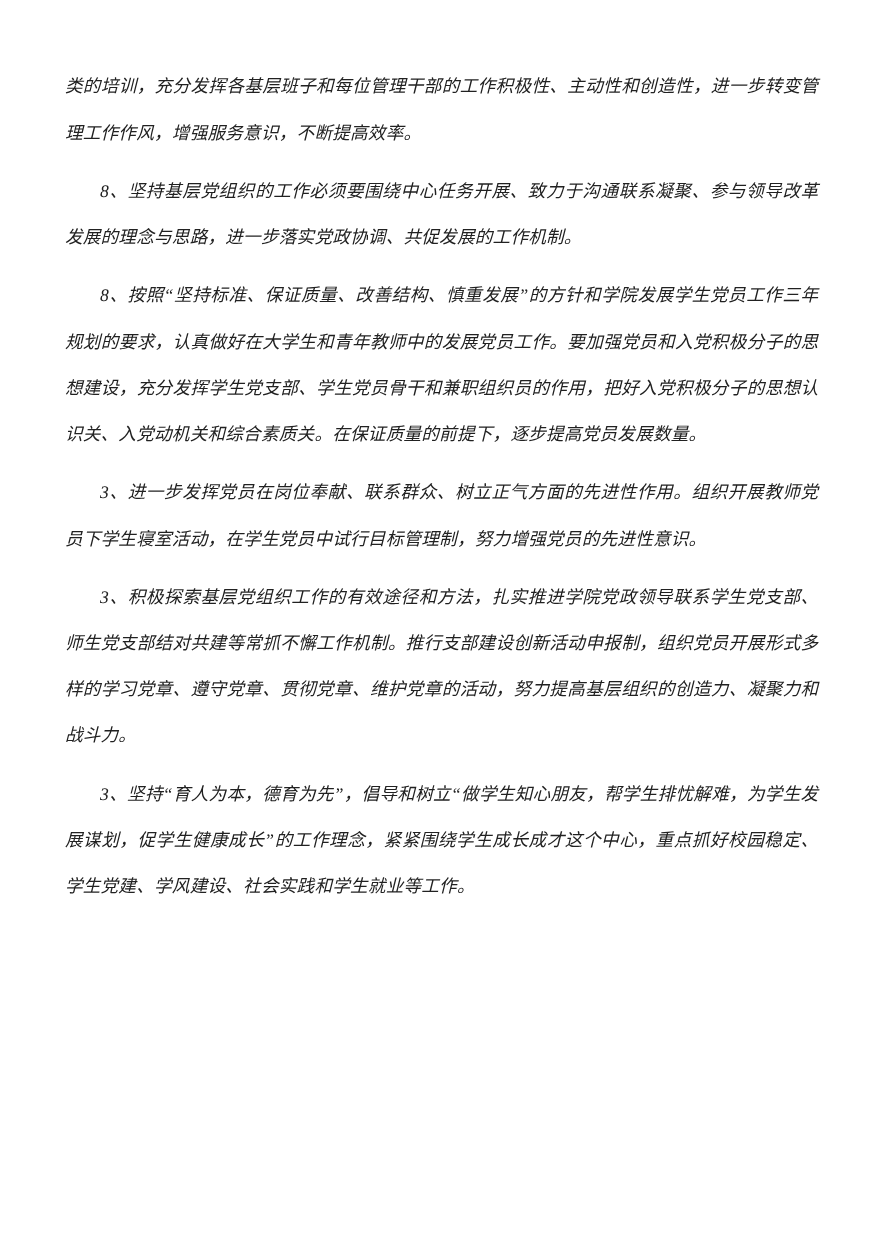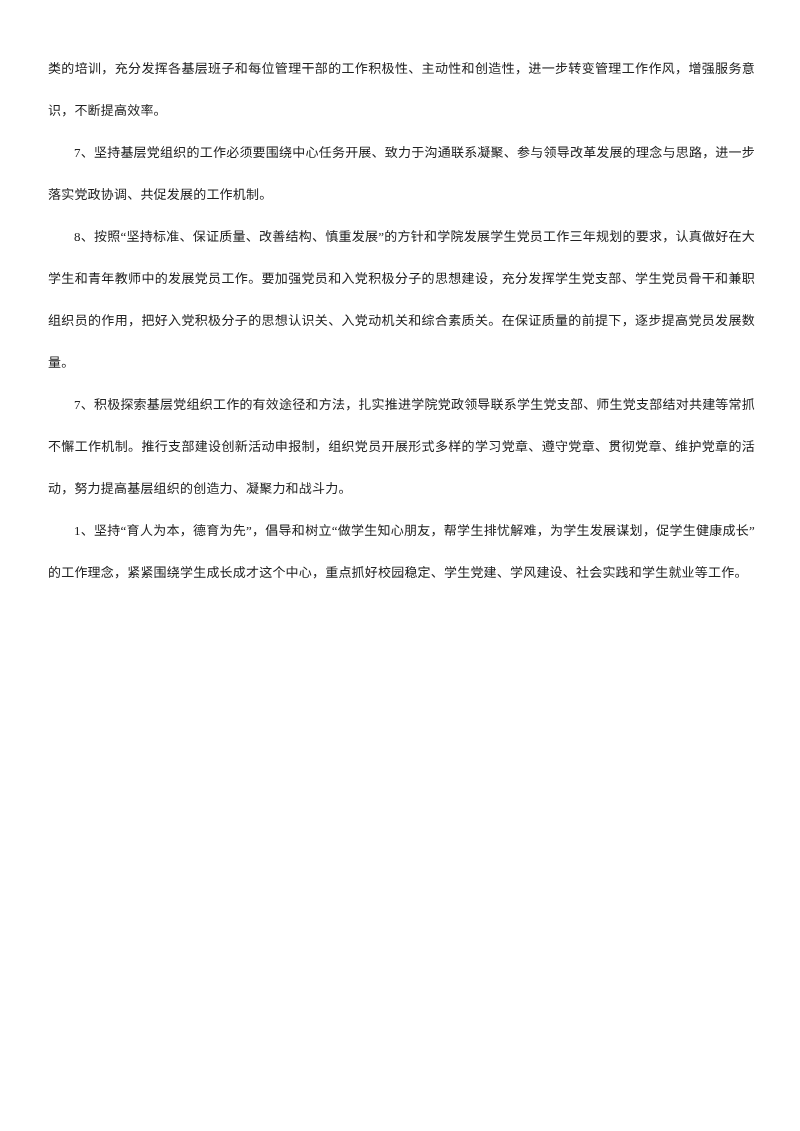--- a/index.html
+++ b/index.html
@@ -13,43 +13,45 @@
     height: 1131px;
     background: #ffffff;
     overflow: hidden;
     box-sizing: border-box;
     padding: 48px 45px 0 48px;
   }
   .doc-body {
     width: 100%;
   }
   .para {
-    margin: 0;
+    margin: 11px;
     padding: 0;
     font-family: "Liberation Serif", "DejaVu Serif", serif;
-    font-size: 13px;
+    font-size: 16px;
     line-height: 42px;
     color: #212121;
     text-align: justify;
     text-justify: inter-character;
     text-indent: 2em;
     letter-spacing: 0.2px;
     word-break: break-all;
+    font-style: italic;
   }
   .para.no-indent {
     text-indent: 0;
   }
   .para.heading {
     font-weight: normal; 
   }
 </style>
 </head>
 <body>
 
 <div class="page">
   <div class="doc-body" id="doc-body">
       <p class="para no-indent">类的培训，充分发挥各基层班子和每位管理干部的工作积极性、主动性和创造性，进一步转变管理工作作风，增强服务意识，不断提高效率。</p>
-      <p class="para">7、坚持基层党组织的工作必须要围绕中心任务开展、致力于沟通联系凝聚、参与领导改革发展的理念与思路，进一步落实党政协调、共促发展的工作机制。</p>
+      <p class="para">8、坚持基层党组织的工作必须要围绕中心任务开展、致力于沟通联系凝聚、参与领导改革发展的理念与思路，进一步落实党政协调、共促发展的工作机制。</p>
       <p class="para">8、按照“坚持标准、保证质量、改善结构、慎重发展”的方针和学院发展学生党员工作三年规划的要求，认真做好在大学生和青年教师中的发展党员工作。要加强党员和入党积极分子的思想建设，充分发挥学生党支部、学生党员骨干和兼职组织员的作用，把好入党积极分子的思想认识关、入党动机关和综合素质关。在保证质量的前提下，逐步提高党员发展数量。</p>
-      <p class="para">7、积极探索基层党组织工作的有效途径和方法，扎实推进学院党政领导联系学生党支部、师生党支部结对共建等常抓不懈工作机制。推行支部建设创新活动申报制，组织党员开展形式多样的学习党章、遵守党章、贯彻党章、维护党章的活动，努力提高基层组织的创造力、凝聚力和战斗力。</p>
-      <p class="para">1、坚持“育人为本，德育为先”，倡导和树立“做学生知心朋友，帮学生排忧解难，为学生发展谋划，促学生健康成长”的工作理念，紧紧围绕学生成长成才这个中心，重点抓好校园稳定、学生党建、学风建设、社会实践和学生就业等工作。</p>
+      <p class="para">3、进一步发挥党员在岗位奉献、联系群众、树立正气方面的先进性作用。组织开展教师党员下学生寝室活动，在学生党员中试行目标管理制，努力增强党员的先进性意识。</p>
+      <p class="para">3、积极探索基层党组织工作的有效途径和方法，扎实推进学院党政领导联系学生党支部、师生党支部结对共建等常抓不懈工作机制。推行支部建设创新活动申报制，组织党员开展形式多样的学习党章、遵守党章、贯彻党章、维护党章的活动，努力提高基层组织的创造力、凝聚力和战斗力。</p>
+      <p class="para">3、坚持“育人为本，德育为先”，倡导和树立“做学生知心朋友，帮学生排忧解难，为学生发展谋划，促学生健康成长”的工作理念，紧紧围绕学生成长成才这个中心，重点抓好校园稳定、学生党建、学风建设、社会实践和学生就业等工作。</p>
     </div>
 </div>
 
 </body></html>

